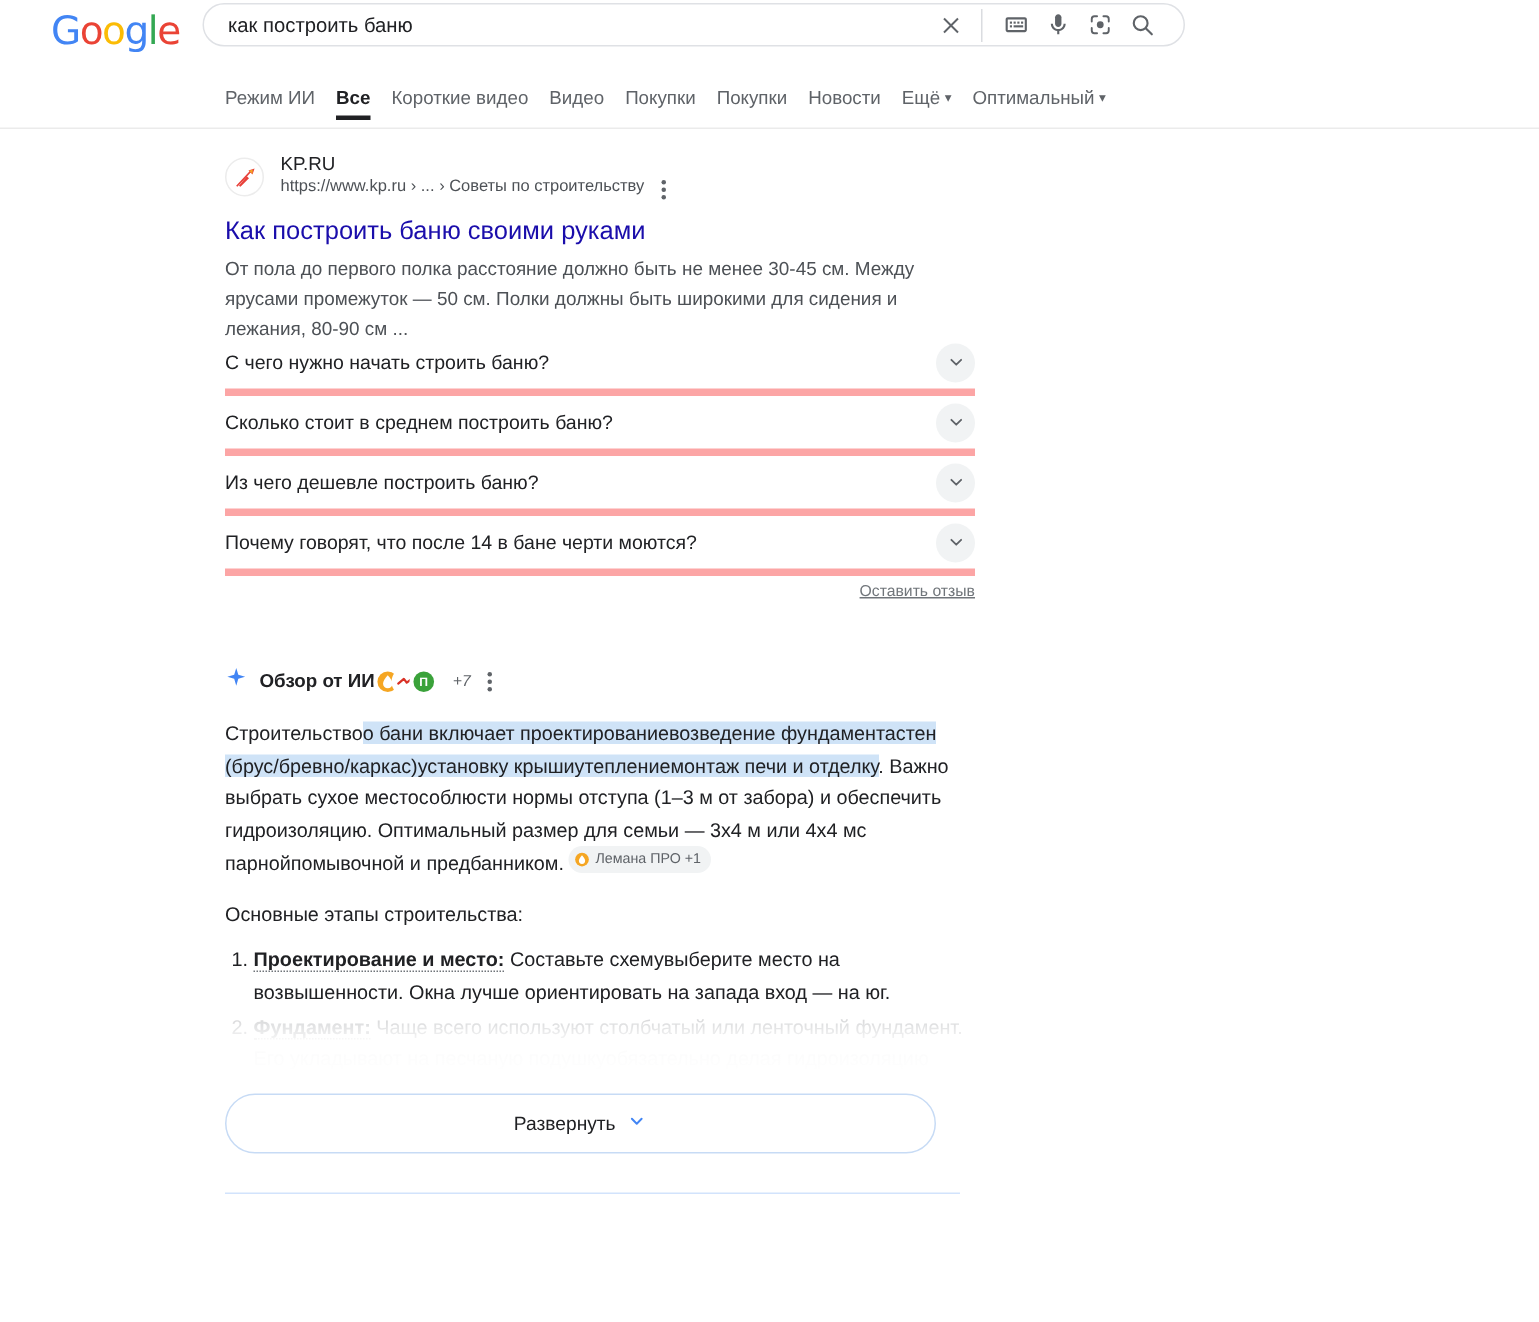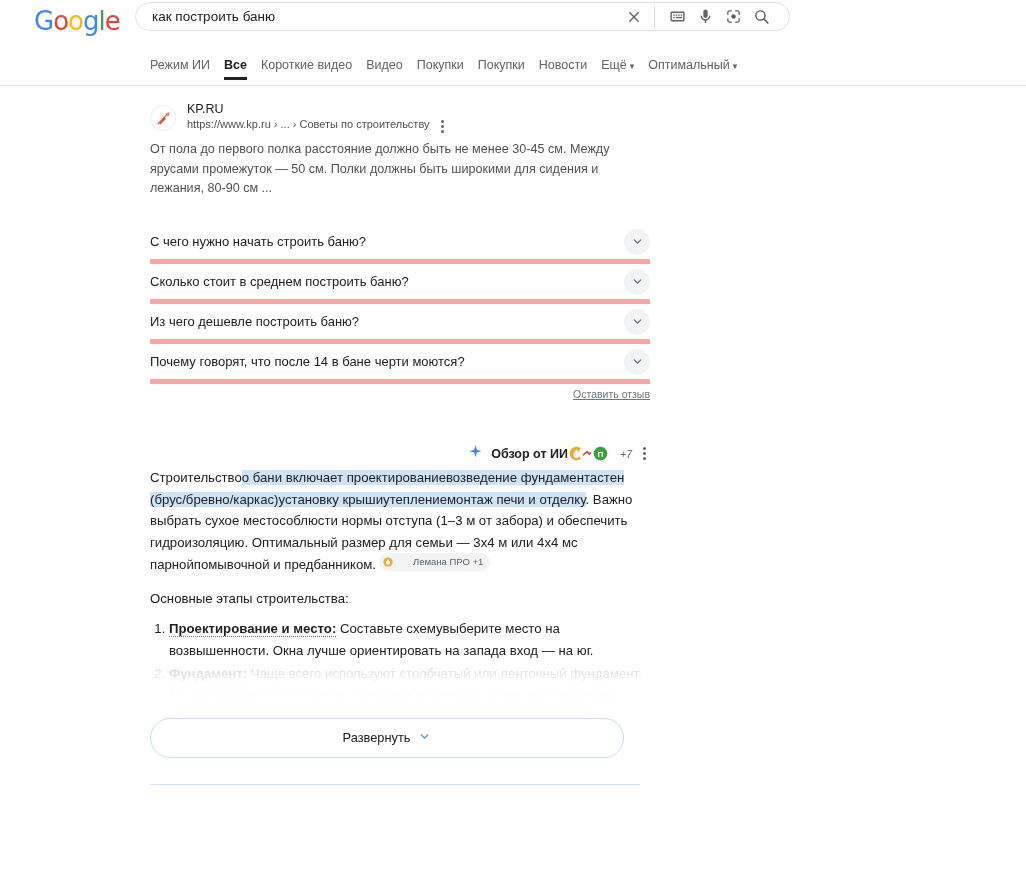--- a/index.html
+++ b/index.html
@@ -213,21 +213,21 @@
     font-size: 10.5px;
     color: #70757a;
     text-decoration: underline;
     cursor: pointer;
   }
 
   
   .aio-head {
     display: flex;
     align-items: center;
-    justify-content: flex-end;
+    justify-content: flex-start;
   }
   .aio-head-left {
     display: flex;
     align-items: center;
     gap: 8px;
   }
   .aio-label {
     font-size: 12.5px;
     color: #202124;
     font-weight: bold;
@@ -254,34 +254,34 @@
   .src-chip:first-child { margin-left: 0; }
   .src-more {
     font-size: 10.5px;
     color: #5f6368;
     margin-left: 4px;
     font-style: italic;
   }
 
   .aio-body {
     position: relative;
-    margin-top: 4px;
+    margin-top: 14px;
   }
   .aio-p {
     font-size: 13.2px;
     line-height: 1.63;
     color: #202124;
   }
   .hl {
     background: #cfe3f7;
   }
   .cite-chip {
     display: inline-flex;
     align-items: center;
-    gap: 20px;
+    gap: 4px;
     background: #f1f3f4;
     border-radius: 9px;
     padding: 1px 7px 1px 4px;
     font-size: 9.5px;
     color: #5f6368;
     vertical-align: 2px;
     margin-left: 3px;
     cursor: pointer;
   }
   .cite-chip .cdot {
@@ -440,20 +440,21 @@
         <div class="res-url-row">
           <span class="res-url">https://www.kp.ru › ... › Советы по строительству</span>
           <span class="kebab">
               <i></i>
               <i></i>
               <i></i>
             </span>
         </div>
       </div>
     </div>
+    <div class="res-title">Как построить баню своими руками</div>
     <div class="res-snippet">От пола до первого полка расстояние должно быть не менее 30-45 см. Между ярусами промежуток — 50 см. Полки должны быть широкими для сидения и лежания, 80-90 см ...</div>
   </div>
 
   <div class="col" style="top:124px;">
 
     <div style="margin-top:14px;">
       <div class="paa-item">
         <span class="paa-q">С чего нужно начать строить баню?</span>
         <span class="paa-chev">
           <svg width="13" height="13" viewBox="0 0 24 24" fill="none" stroke="#5f6368" stroke-width="2.2" stroke-linecap="round" stroke-linejoin="round">

